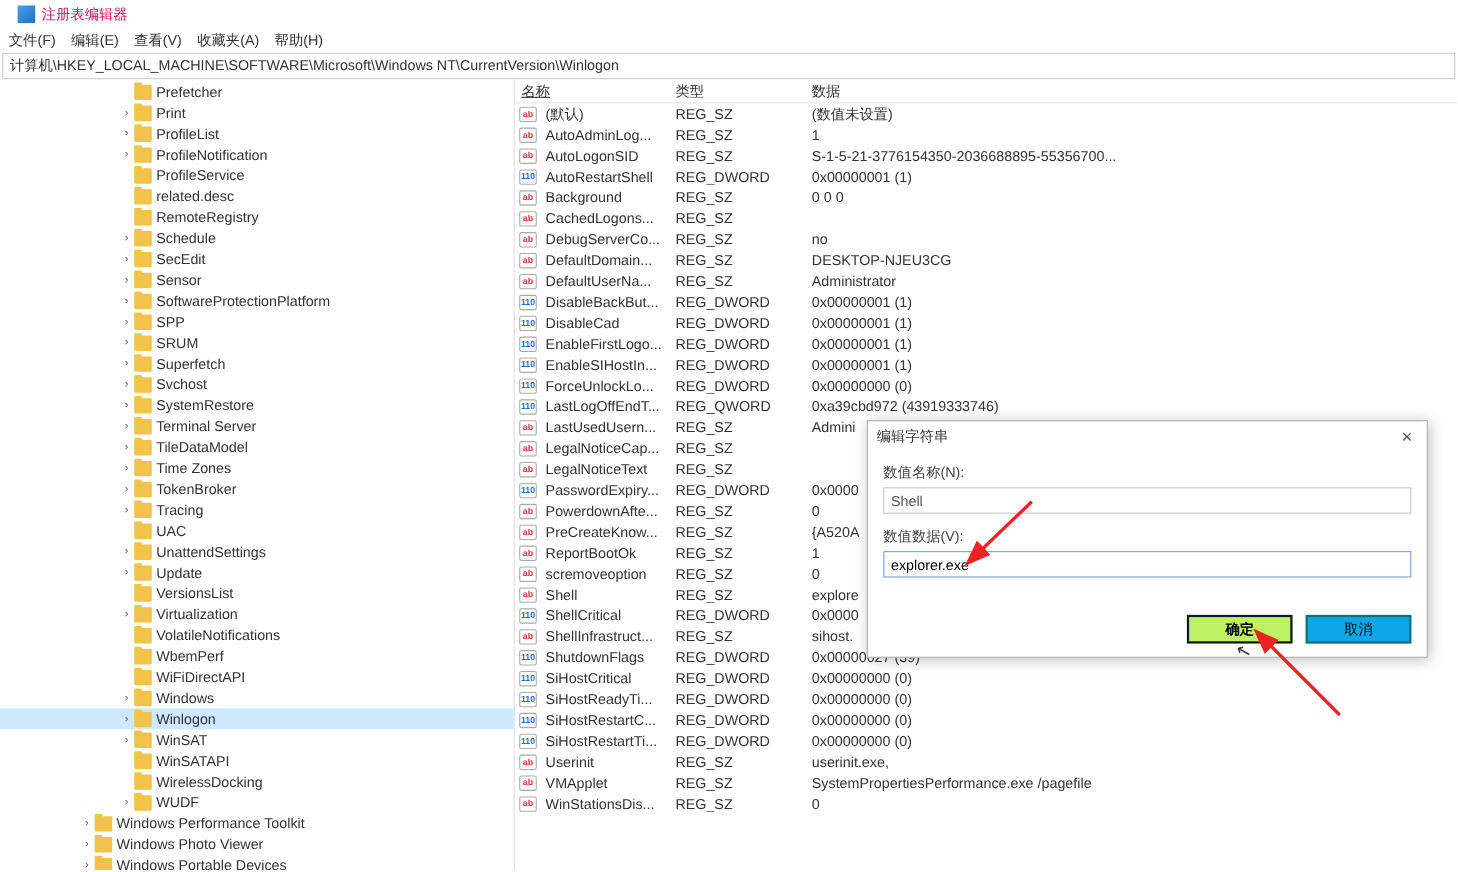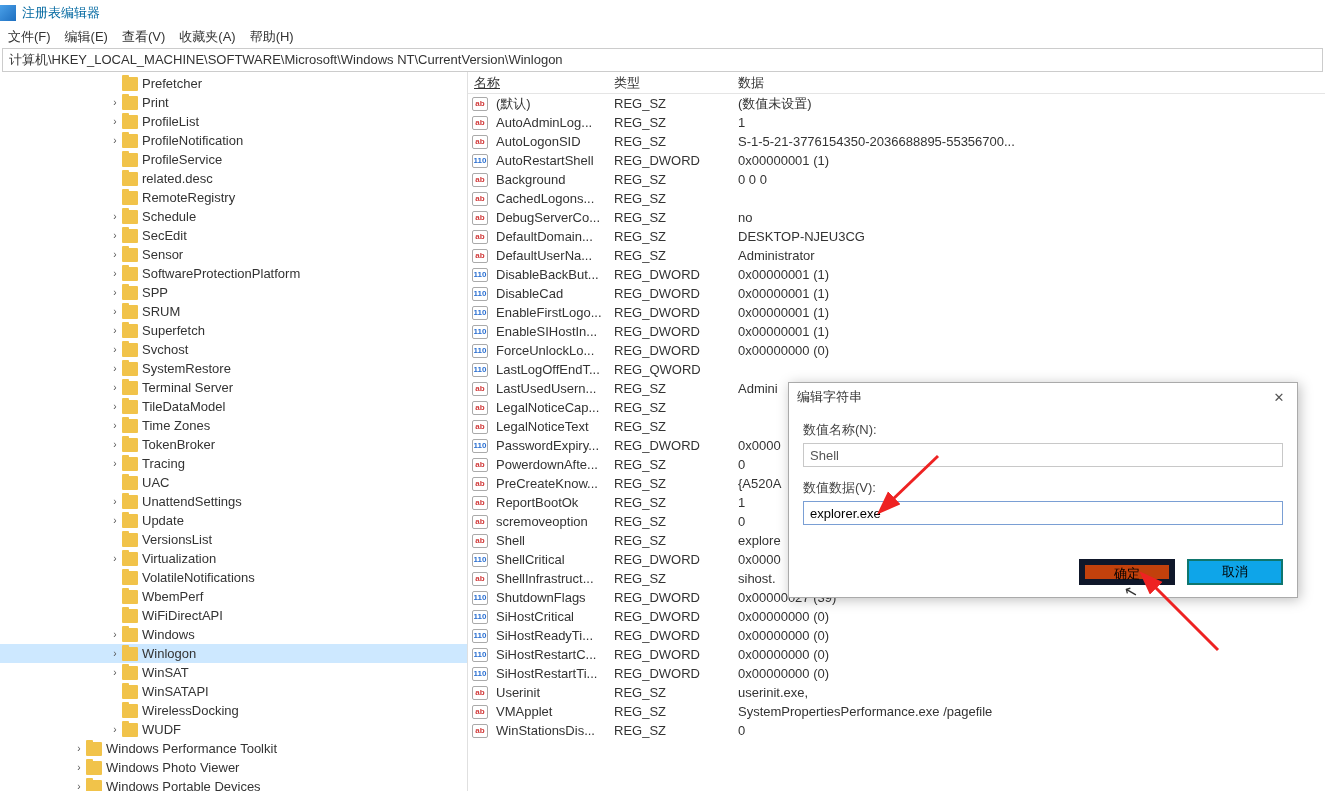--- a/index.html
+++ b/index.html
@@ -1,18 +1,18 @@
 <!DOCTYPE html>
 <html><head>
 <meta charset="utf-8">
 <style>
 * { margin: 0; padding: 0; box-sizing: border-box; font-family: "Microsoft YaHei", "Segoe UI", sans-serif; font-size: 13px; }
 html, body { width: 1325px; height: 793px; overflow: hidden; background: #fff; }
 
-.titlebar { height: 26px; display: flex; align-items: center; padding-left: 0; color: #0369a1; }
+.titlebar { height: 26px; display: flex; align-items: center; padding-left: 16px; color: #be185d; }
 .titlebar .app-icon { width: 16px; height: 16px; background: linear-gradient(135deg,#4aa0e8,#1e6fc0); margin-right: 6px; }
 
 .menubar { height: 22px; display: flex; align-items: center; gap: 14px; padding-left: 8px; color: #333; }
 .menubar span { cursor: default; }
 
 .pathbar { height: 24px; border: 1px solid #ccc; margin: 0 2px; padding: 2px 6px; display: flex; align-items: center; color: #333; }
 
 .workspace { display: flex; height: calc(793px - 26px - 22px - 24px - 2px); }
 
 .tree { width: 468px; overflow: hidden; border-right: 1px solid #e0e0e0; padding-top: 2px; }
@@ -39,21 +39,21 @@
 
 .dialog { position:absolute; left:788px; top:382px; width:510px; height:216px; background:#fff; border:1px solid #aaa; box-shadow:2px 2px 12px rgba(0,0,0,0.25); }
 .dialog .dlg-title { height:28px; display:flex; align-items:center; justify-content:space-between; padding:0 8px; color:#333; }
 .dialog .dlg-close { width:20px; text-align:center; color:#555; }
 .dialog .dlg-body { padding: 10px 14px 0 14px; }
 .dialog label { color:#444; font-size:13px; }
 .dialog input { width:100%; height:24px; border:1px solid #7a9fd4; padding:2px 6px; margin-top:4px; margin-bottom:12px; font-size:13px; }
 .dialog input[readonly] { border-color:#c8c8c8; background:#fff; color:#555; }
 .dialog .dlg-buttons { position:absolute; right:14px; bottom:12px; display:flex; gap:12px; }
 .dialog button { width:96px; height:26px; background:#0ea5e9; border:2px solid #0f766e; }
-.dialog button.primary { border:6px solid #0f172a; background:#c2410c; }
+.dialog button.primary { border:2px solid #0f172a; background:#bef264;font-weight:bold; }
 
 svg.annotation { position:absolute; top:0; left:0; pointer-events:none; }
 
 
 .cursor-glyph { position:absolute; left:1124px; top:582px; font-size:16px; color:#333; transform:rotate(-15deg); }
 </style>
 </head>
 <body>
 
 <div class="titlebar">
@@ -391,20 +391,21 @@
         <div class="list-row">
           <div class="val-icon num">110</div>
           <div class="cell" style="width: 118px;">ForceUnlockLo...</div>
           <div class="cell col-type">REG_DWORD</div>
           <div class="cell col-data">0x00000000 (0)</div>
         </div>
         <div class="list-row">
           <div class="val-icon num">110</div>
           <div class="cell" style="width: 118px;">LastLogOffEndT...</div>
           <div class="cell col-type">REG_QWORD</div>
+          <div class="cell col-data">0xa39cbd972 (43919333746)</div>
         </div>
         <div class="list-row">
           <div class="val-icon str">ab</div>
           <div class="cell" style="width: 118px;">LastUsedUsern...</div>
           <div class="cell col-type">REG_SZ</div>
           <div class="cell col-data">Admini</div>
         </div>
         <div class="list-row">
           <div class="val-icon str">ab</div>
           <div class="cell" style="width: 118px;">LegalNoticeCap...</div>

